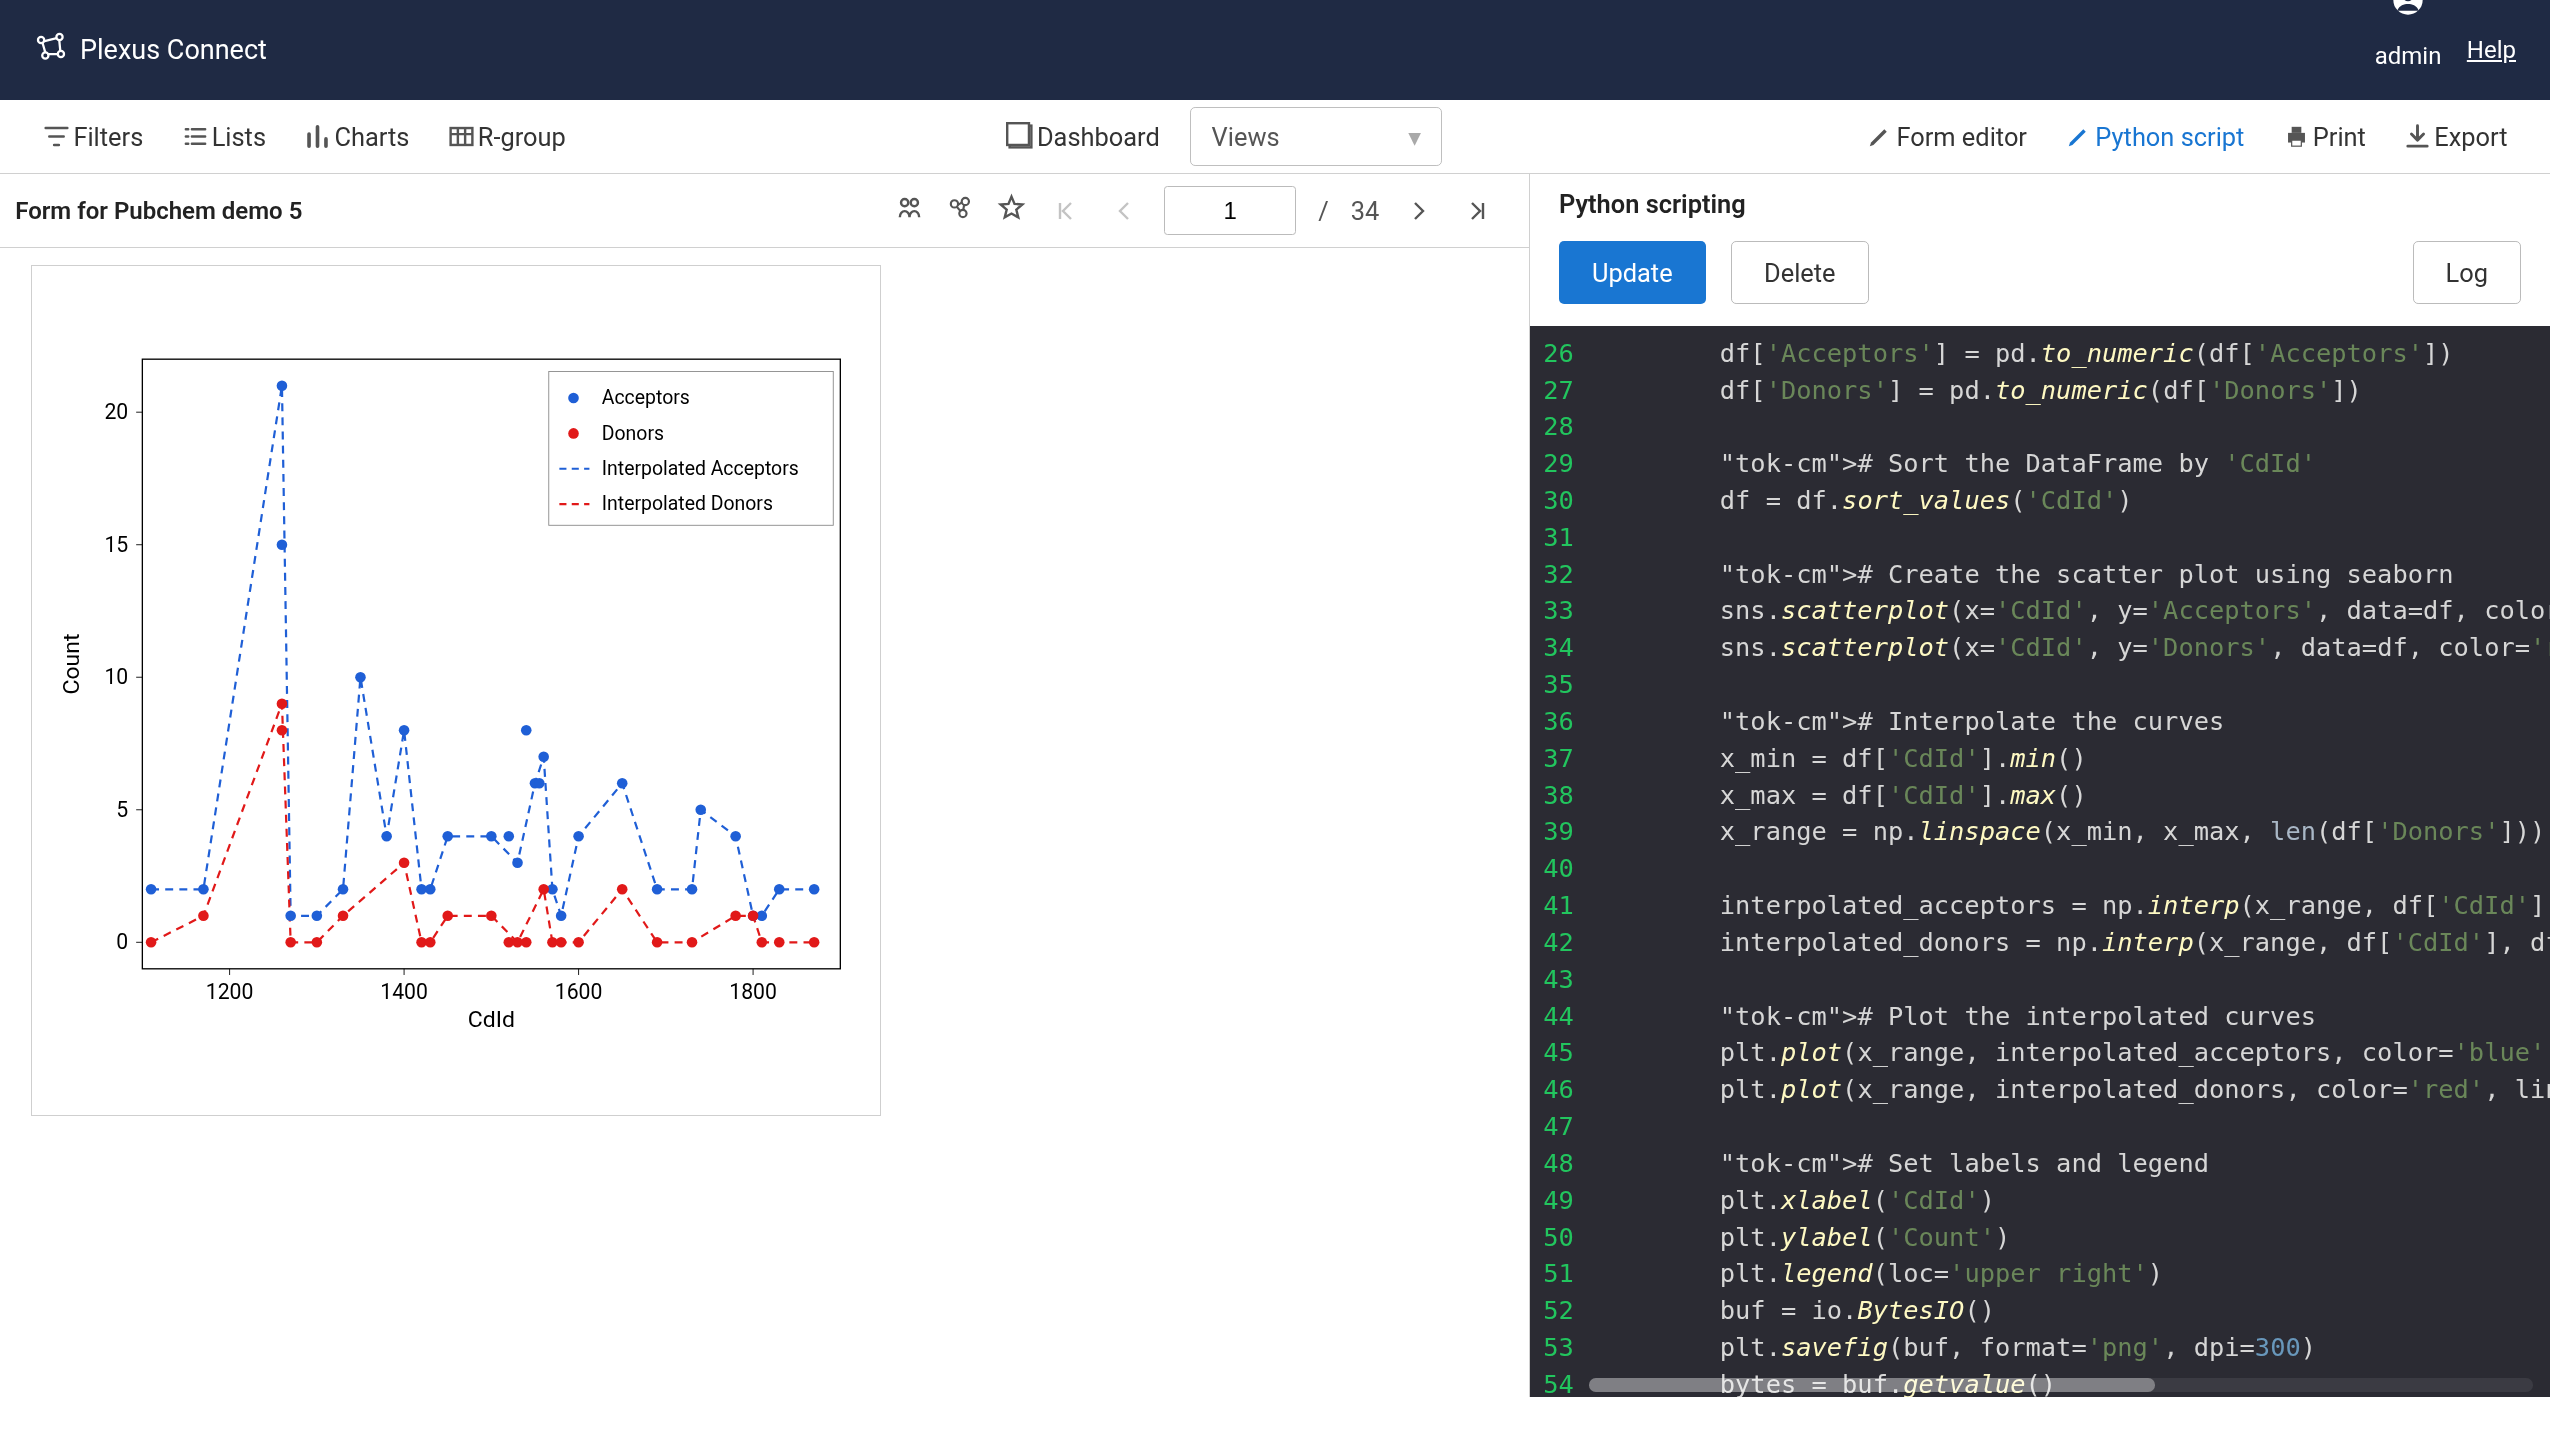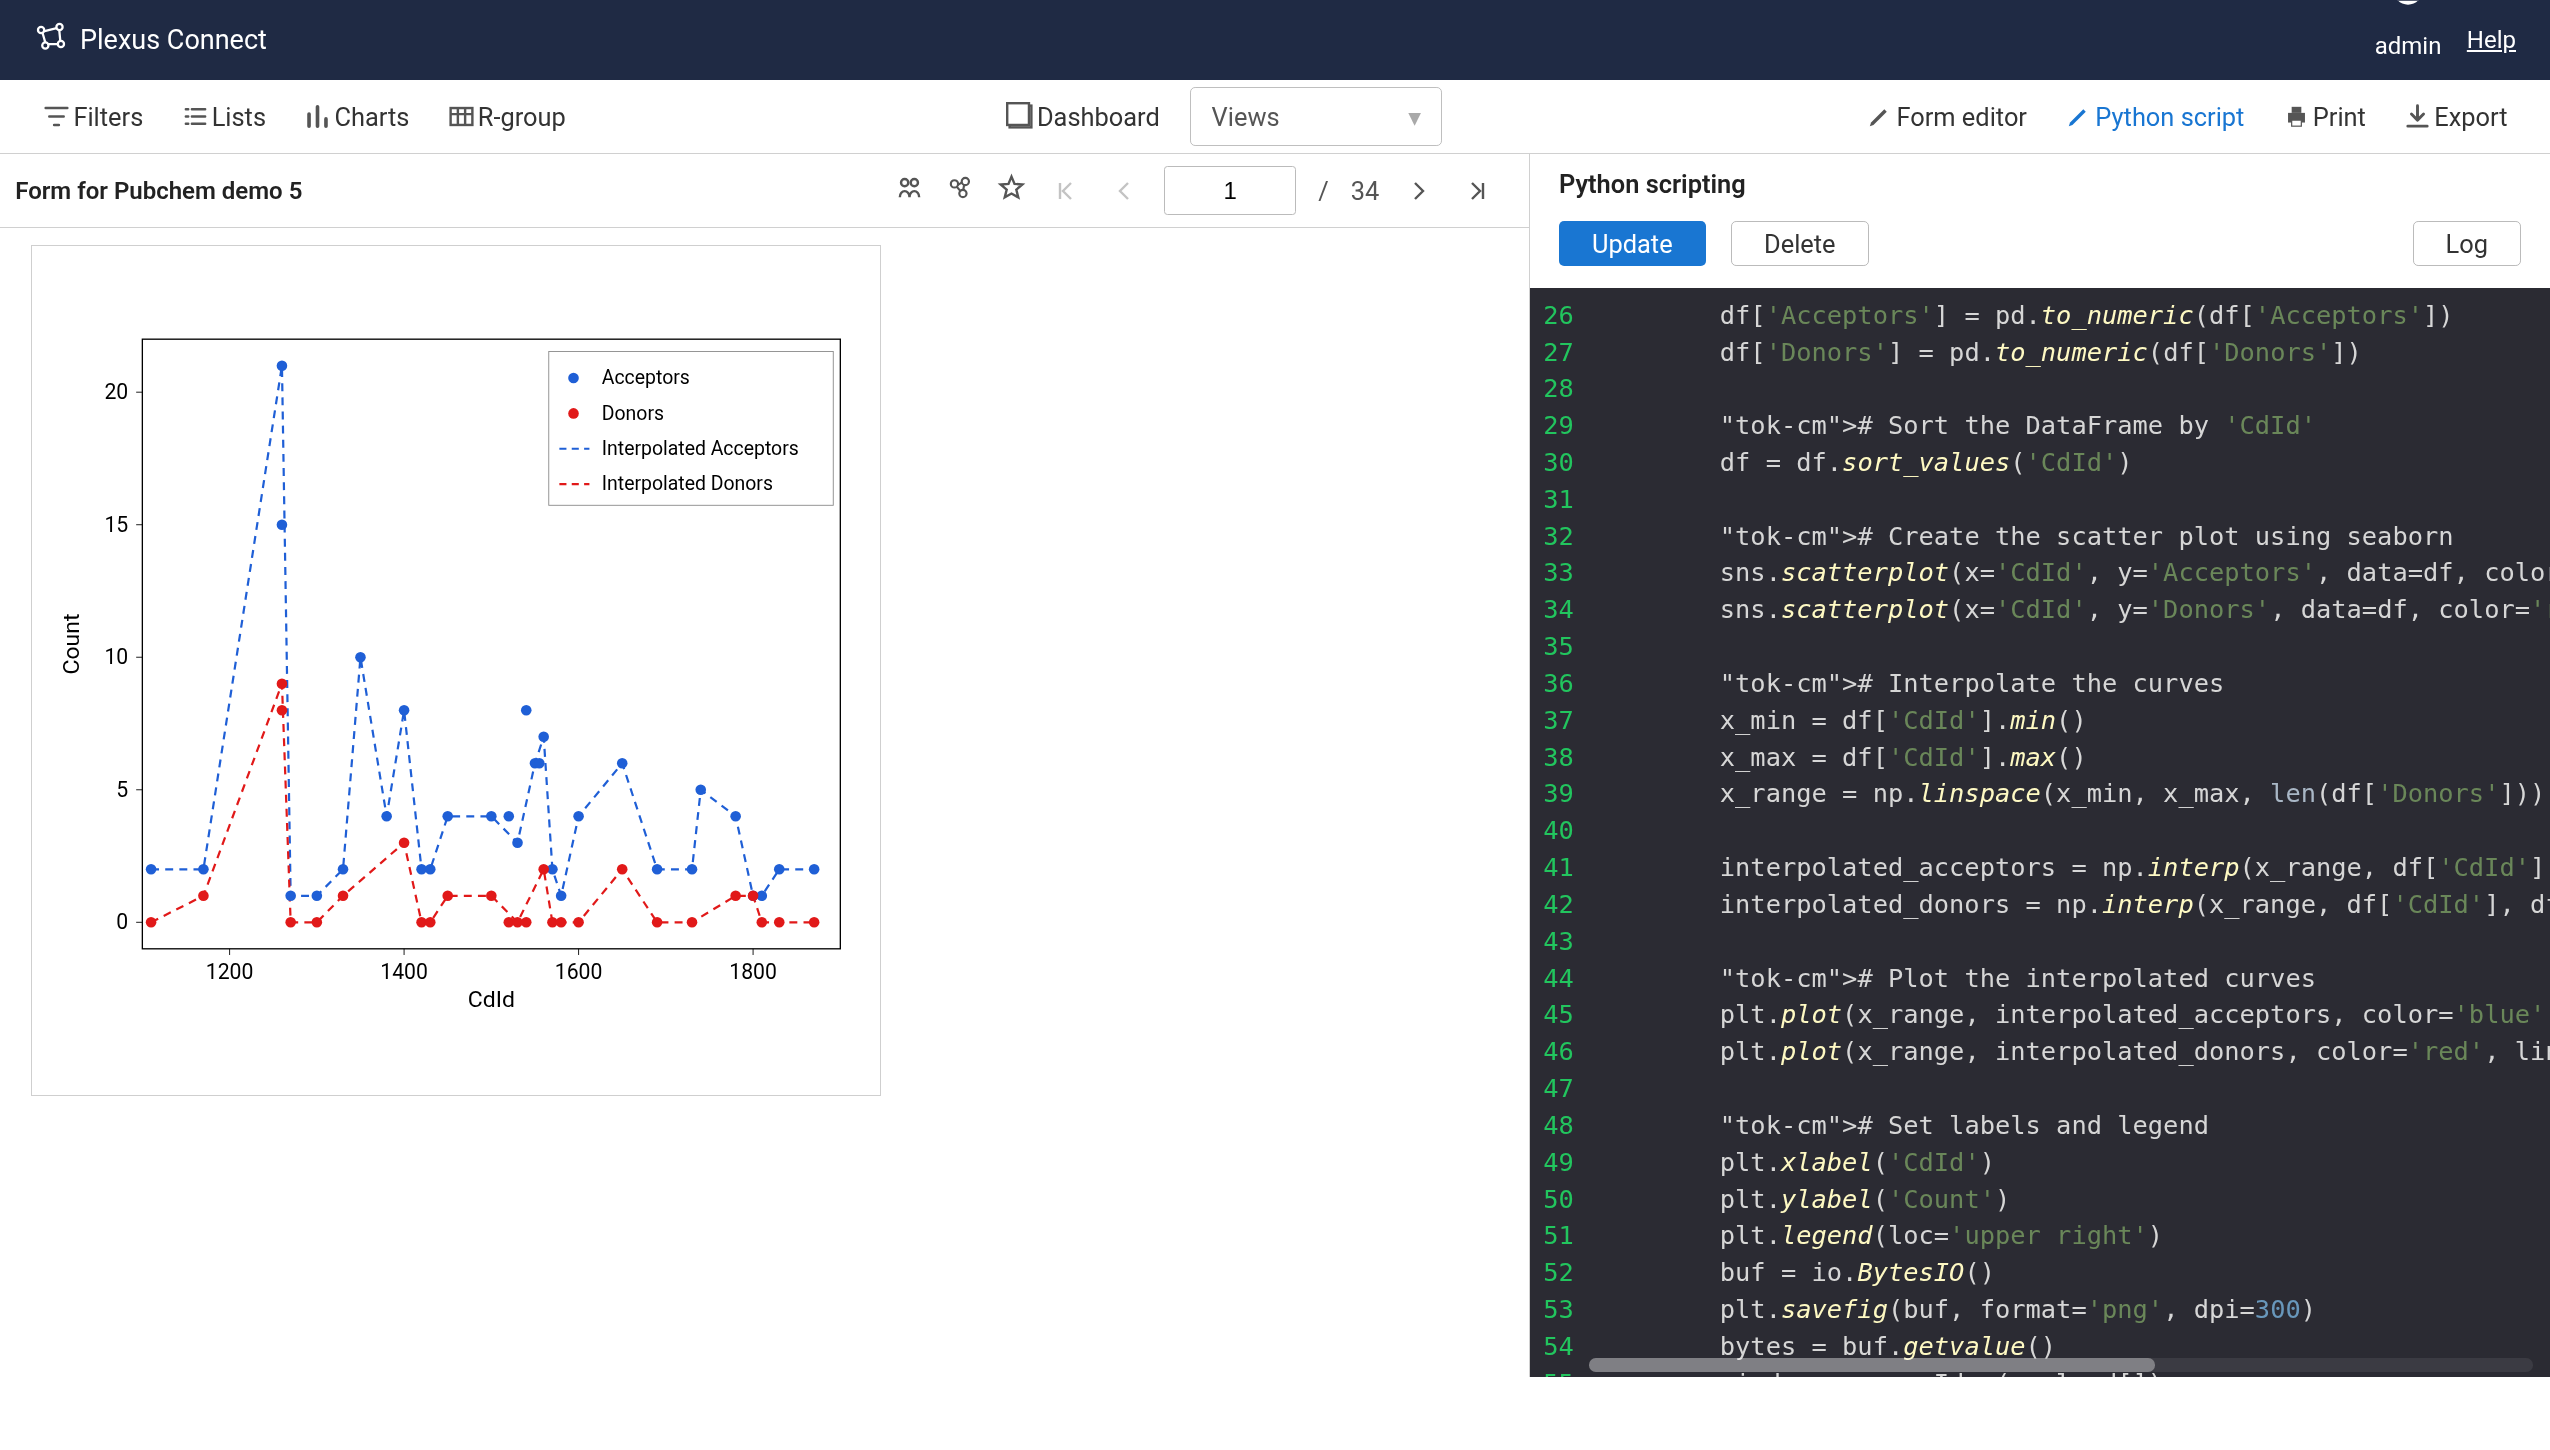--- a/index.html
+++ b/index.html
@@ -1,17 +1,17 @@
 <!DOCTYPE html>
 <html style="font-size:13.5px"><head>
 <meta charset="utf-8">
 <style>
 * { box-sizing: border-box; margin: 0; padding: 0; }
 body { font-family: -apple-system, BlinkMacSystemFont, "Segoe UI", Roboto, Helvetica, Arial, sans-serif; background: #fff; color: #333; overflow: hidden; }
-.topbar { height: 80px; background: #1f2a44; display: flex; align-items: center; padding: 7px 34px; color: #fff; }
+.topbar { height: 100px; background: #1f2a44; display: flex; align-items: center; padding: 7px 34px; color: #fff; }
 .brand { display: flex; align-items: center; gap: 12px; font-size: 27px; font-weight: 400; }
 .brand-icon svg { width: 34px; height: 34px; }
 .topbar-right { margin-left: auto; display: flex; align-items: center; gap: 25.4px; font-size: 24px; }
 .user { display: flex; align-items: center; gap: 26px; flex-direction: column; }
 .user svg { width: 32px; height: 32px; fill: #fff; }
 .dropdown-caret { font-size: 17px; opacity: .8; }
 .help { text-decoration: underline; cursor: pointer; }
 .toolbar { height: 74px; display: flex; align-items: center; padding: 0 25.4px; border-bottom: 0.8px solid #d0d0d0; gap: 3.4px; }
 .toolbar .titem { display: flex; align-items: center; gap: 2px; padding: 8.5px 17px; font-size: 25.4px; color: #333; cursor: pointer; border-radius: 5.1px; }
 .toolbar .titem svg { width: 29px; height: 29px; fill: #555; }
@@ -29,21 +29,21 @@
 .arrow-btn { width: 36px; height: 36px; display: flex; align-items: center; justify-content: center; color: #666; cursor: pointer; }
 .arrow-btn.disabled { opacity: .35; cursor: default; }
 .main { display: flex; height: calc(100vh - 79px - 74px - 74px); }
 .left-pane { width: 60%; border-right: 0.8px solid #d0d0d0; padding: 0; overflow: auto; }
 .chart-card { margin: 17px 30.5px; border: 0.8px solid #cfcfcf; background: #fff; padding: 22px; width: 850px; height: 851px; position: relative; }
 .chart-svg-wrap { width: 100%; height: 100%; }
 .right-pane { width: 40%; display: flex; flex-direction: column; }
 .rp-header { display: flex; align-items: center; gap: 24px; padding: 15.2px 29px 0; }
 .rp-title { font-size: 25.4px; font-weight: 600; color: #222; }
 .rp-buttons { display: flex; align-items: center; gap: 25.4px; padding: 22px 29px 22px; }
-.btn { height: 45px; padding: 0 32px; border-radius: 5.1px; font-size: 25.4px; display: flex; align-items: center; cursor: pointer; border: 0.8px solid transparent; }
+.btn { height: 63px; padding: 0 32px; border-radius: 5.1px; font-size: 25.4px; display: flex; align-items: center; cursor: pointer; border: 0.8px solid transparent; }
 .btn.primary { background: #1976d2; color: #fff; }
 .btn.outline { background: #fff; border-color: #bbb; color: #333; }
 .btn-spacer { flex: 1; }
 .code-area { flex: 1; background: #2b2b33; color: #d6d6d6; font-family: "Menlo","Consolas",monospace; font-size: 25.4px; line-height: 1.45; overflow: hidden; position: relative; display: flex; }
 .gutter { background: #2b2b33; color: #22c55e; padding: 8.5px 15.2px 25.4px 12px; text-align: right; user-select: none; width: 59px; flex: none; }
 .code-lines { padding: 8.5px 15.2px 8.5px 8.5px; white-space: pre; overflow-x: auto; flex: 1; }
 .scroll-x { position: absolute; bottom: 5.1px; left: 59px; right: 17px; height: 13.5px; background: rgba(255,255,255,.08); border-radius: 6.8px; }
 .scroll-thumb { width: 60%; height: 100%; background: rgba(255,255,255,.35); border-radius: 6.8px; }
 .tok-fn { color: #fef9c3; font-style: italic; }
 .tok-str { color: #6a8759; }

